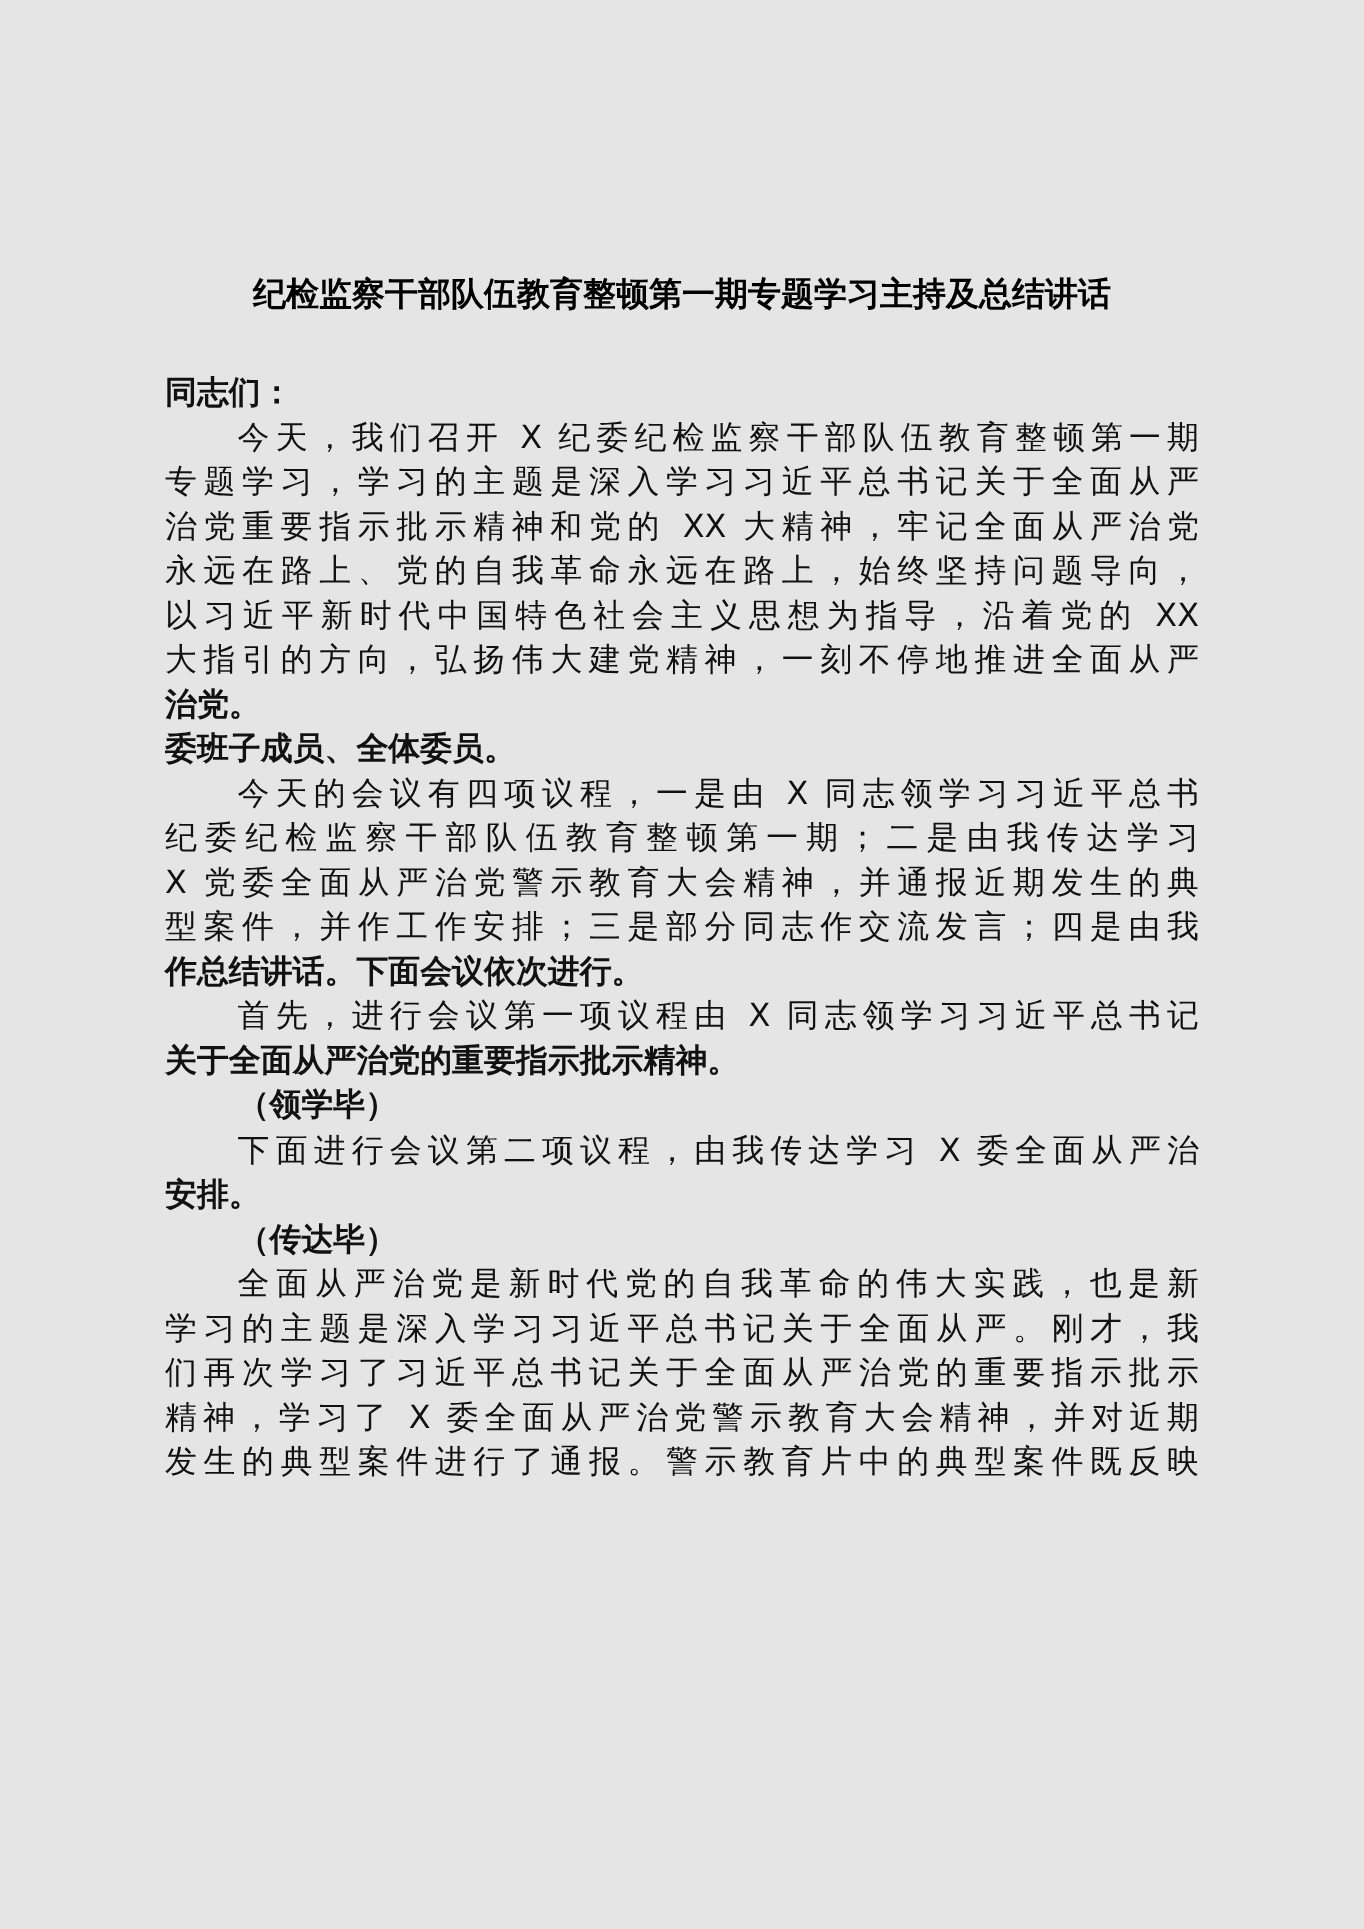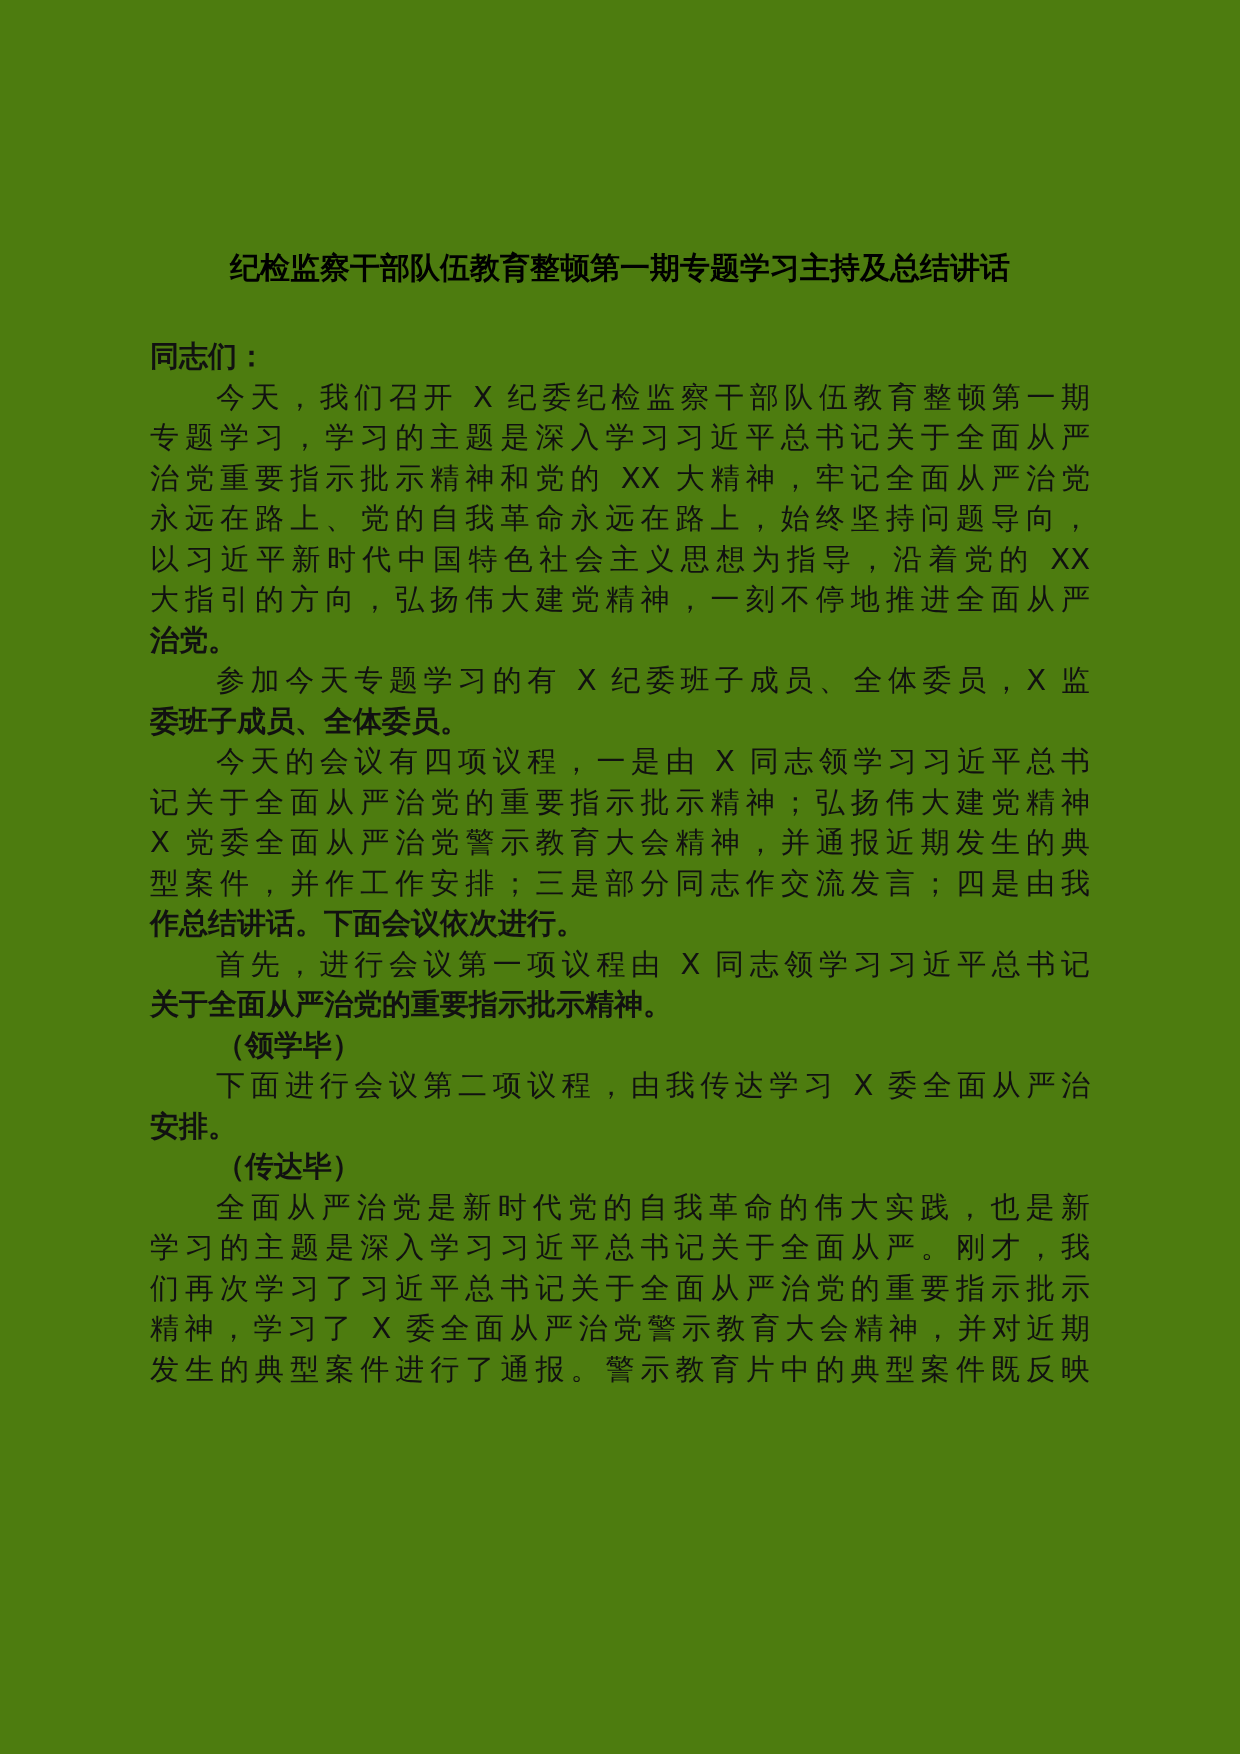--- a/index.html
+++ b/index.html
@@ -1,18 +1,18 @@
 <!DOCTYPE html>
 <html><head>
 <meta charset="utf-8">
 <style>
   html, body { margin: 0; padding: 0; background: #ffffff; }
   body { width: 1240px; height: 1754px; position: relative; overflow: hidden;
          font-family: "DejaVu Sans", "Liberation Sans", sans-serif; color: #111; }
-  .page { position: absolute; left: 0; top: 0; width: 1240px; height: 1754px; background: #4d7c0f; }
+  .page { position: absolute; left: 0; top: 0; width: 1240px; height: 1754px; background: #e5e5e5; }
   .title { position: absolute; top: 248px; left: 0; width: 1240px; text-align: center;
            font-size: 30px; font-weight: bold; letter-spacing: 0px; line-height: 40px; color: #000; }
   .body-text { position: absolute; left: 150px; top: 336px; width: 940px; }
   .line { height: 40.5px; line-height: 40.5px; font-size: 29px; white-space: nowrap; color: #111;
           text-align: justify; text-align-last: justify; }
   .line.last { text-align-last: left; font-weight: bold; }
   .indent { padding-left: 66px; }
 </style>
 </head>
 <body>
@@ -21,24 +21,23 @@
   <div class="title">纪检监察干部队伍教育整顿第一期专题学习主持及总结讲话</div>
   <div class="body-text" id="body-text">
     <div class="line last">同志们：</div>
     <div class="line indent">今天，我们召开 X 纪委纪检监察干部队伍教育整顿第一期</div>
     <div class="line">专题学习，学习的主题是深入学习习近平总书记关于全面从严</div>
     <div class="line">治党重要指示批示精神和党的 XX 大精神，牢记全面从严治党</div>
     <div class="line">永远在路上、党的自我革命永远在路上，始终坚持问题导向，</div>
     <div class="line">以习近平新时代中国特色社会主义思想为指导，沿着党的 XX</div>
     <div class="line">大指引的方向，弘扬伟大建党精神，一刻不停地推进全面从严</div>
     <div class="line last">治党。</div>
-    <div class="line indent">参加今天专题学习的有 X 纪委班子成员、全体委员，X 监</div>
     <div class="line last">委班子成员、全体委员。</div>
     <div class="line indent">今天的会议有四项议程，一是由 X 同志领学习习近平总书</div>
-    <div class="line">记关于全面从严治党的重要指示批示精神；弘扬伟大建党精神</div>
+    <div class="line">纪委纪检监察干部队伍教育整顿第一期；二是由我传达学习</div>
     <div class="line">X 党委全面从严治党警示教育大会精神，并通报近期发生的典</div>
     <div class="line">型案件，并作工作安排；三是部分同志作交流发言；四是由我</div>
     <div class="line last">作总结讲话。下面会议依次进行。</div>
     <div class="line indent">首先，进行会议第一项议程由 X 同志领学习习近平总书记</div>
     <div class="line last">关于全面从严治党的重要指示批示精神。</div>
     <div class="line indent last">（领学毕）</div>
     <div class="line indent">下面进行会议第二项议程，由我传达学习 X 委全面从严治</div>
     <div class="line last">安排。</div>
     <div class="line indent last">（传达毕）</div>
     <div class="line indent">全面从严治党是新时代党的自我革命的伟大实践，也是新</div>

